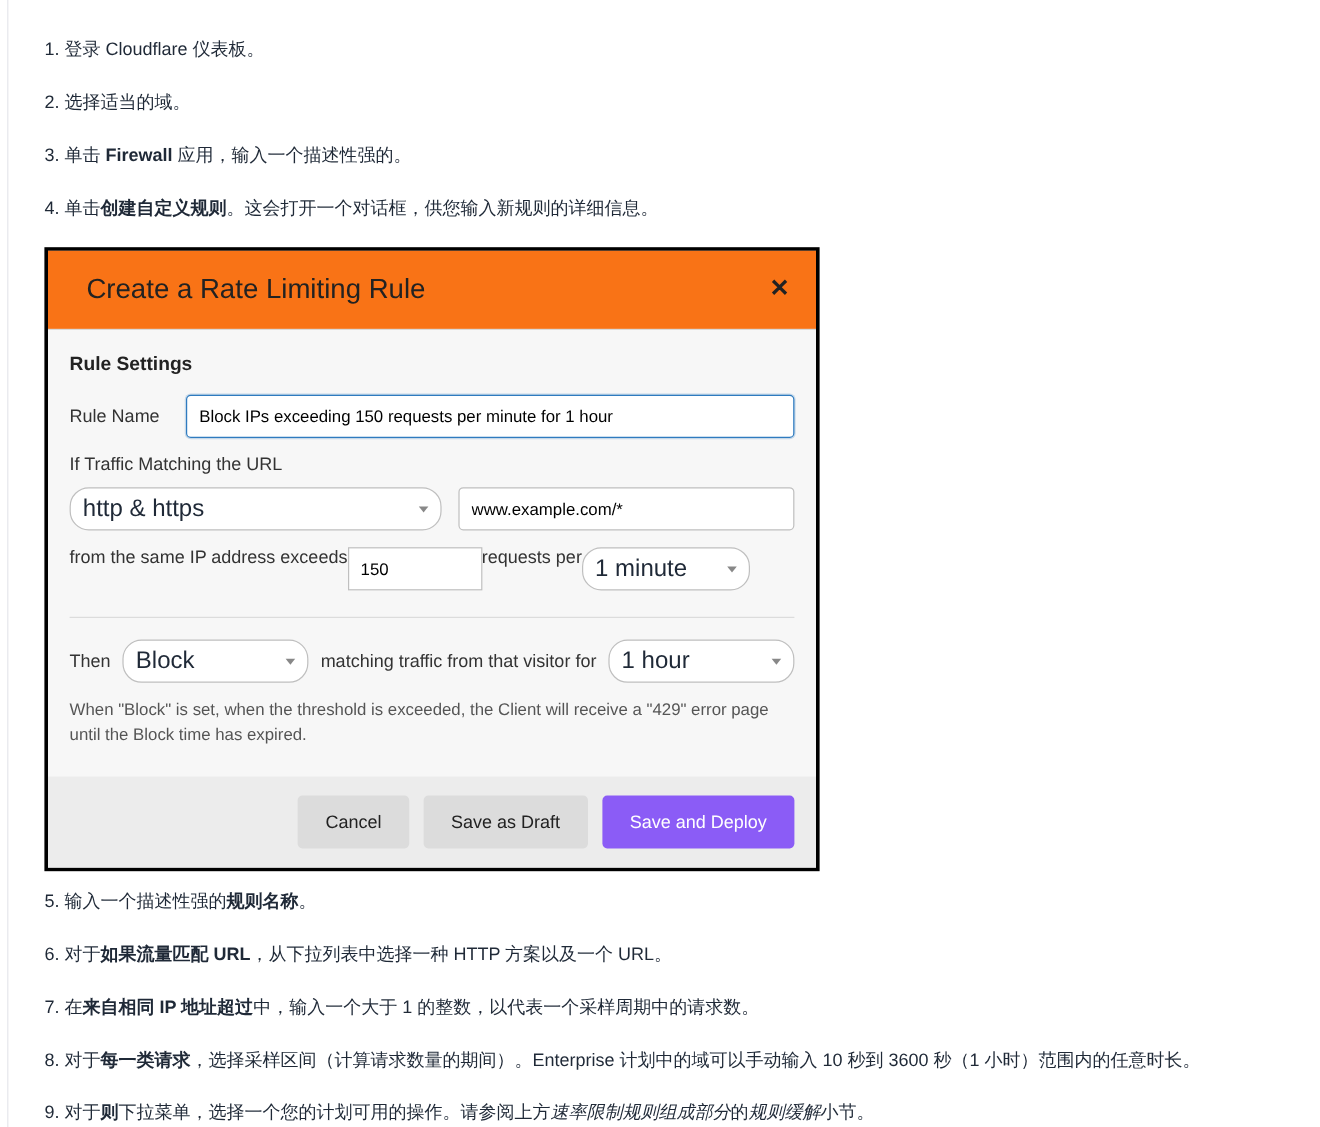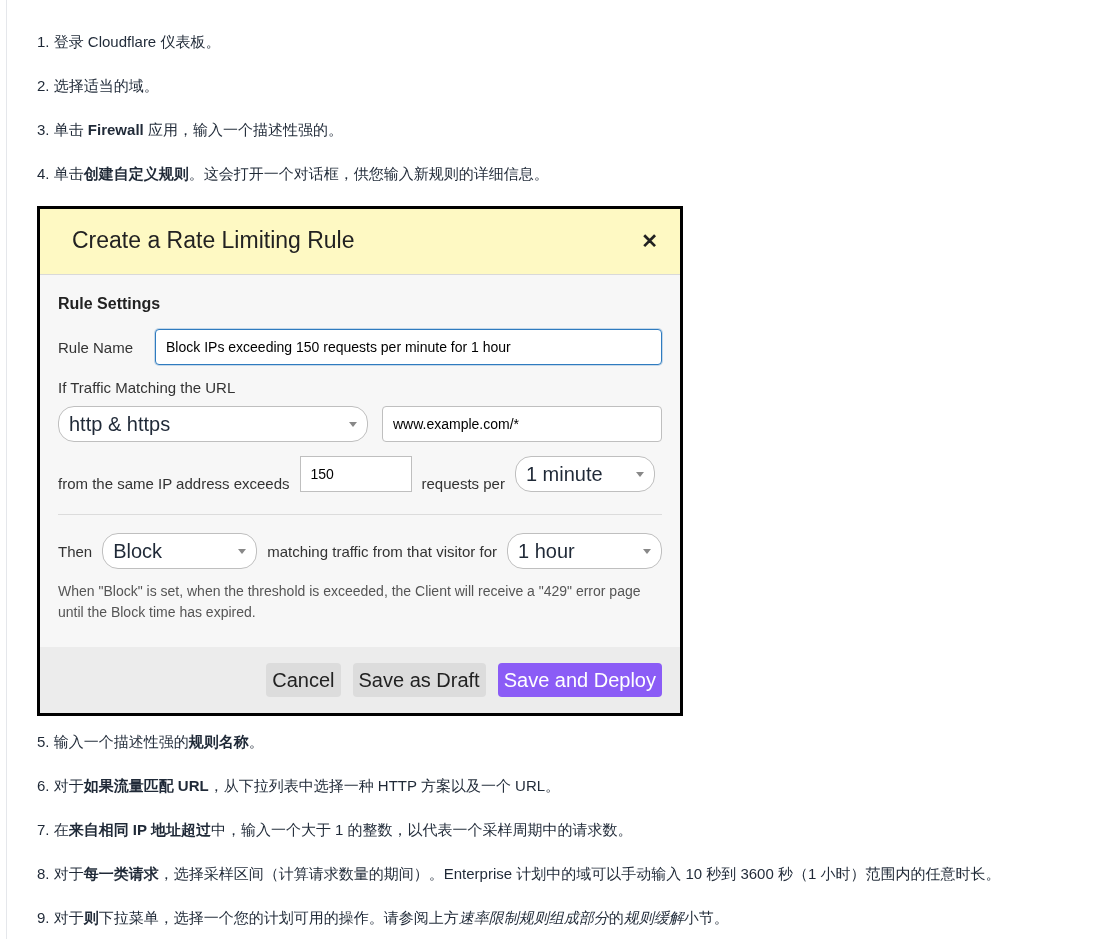--- a/index.html
+++ b/index.html
@@ -35,21 +35,21 @@
     border: 3px solid #000000;
     background: #ffffff;
     margin: 0 0 14px 0;
   }
   .modal-header {
     display: flex;
     align-items: center;
     justify-content: space-between;
     padding: 18px 22px 20px 32px;
     border-bottom: 1px solid #d9d9d9;
-    background: #fef9c3;
+    background: #f97316;
   }
   .modal-title {
     font-size: 23px;
     font-weight: 400;
     color: #222;
   }
   .modal-close {
     font-size: 20px;
     font-weight: 700;
     color: #222;
@@ -125,22 +125,21 @@
   .traffic-row {
     display: flex;
     gap: 14px;
     margin-bottom: 14px;
   }
   .traffic-row .select { width: 270px; }
   .traffic-row .text-input { flex: 1; }
 
   .exceed-row {
     display: flex;
-    align-items: flex-end;
-    gap: 10px;
+    align-items: flex-start;
     padding-bottom: 22px;
     border-bottom: 1px solid #dcdcdc;
     margin-bottom: 18px;
   }
   .exceed-row .form-label { font-size: 15px; }
   .exceed-row .select.minute { width: 100px; }
 
   .then-row {
     display: flex;
     align-items: center;
@@ -156,24 +155,24 @@
   }
 
   .modal-footer {
     background: #ececec;
     padding: 16px 18px;
     display: flex;
     justify-content: flex-end;
     gap: 12px;
   }
   .btn {
-    height: 34px;
-    padding: 0 6px;
+    height: 44px;
+    padding: 0 23px;
     border-radius: 4px;
-    font-size: 20px;
+    font-size: 15px;
     display: inline-flex;
     align-items: center;
     justify-content: center;
     cursor: pointer;
     border: none;
   }
   .btn-secondary {
     background: #dcdcdc;
     color: #222;
   }

